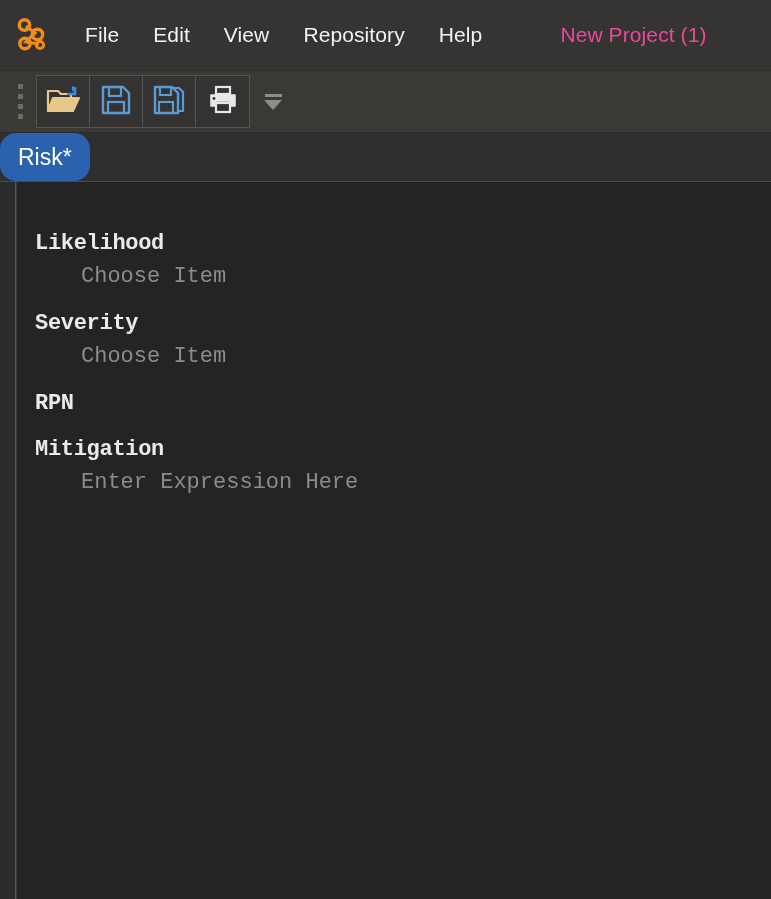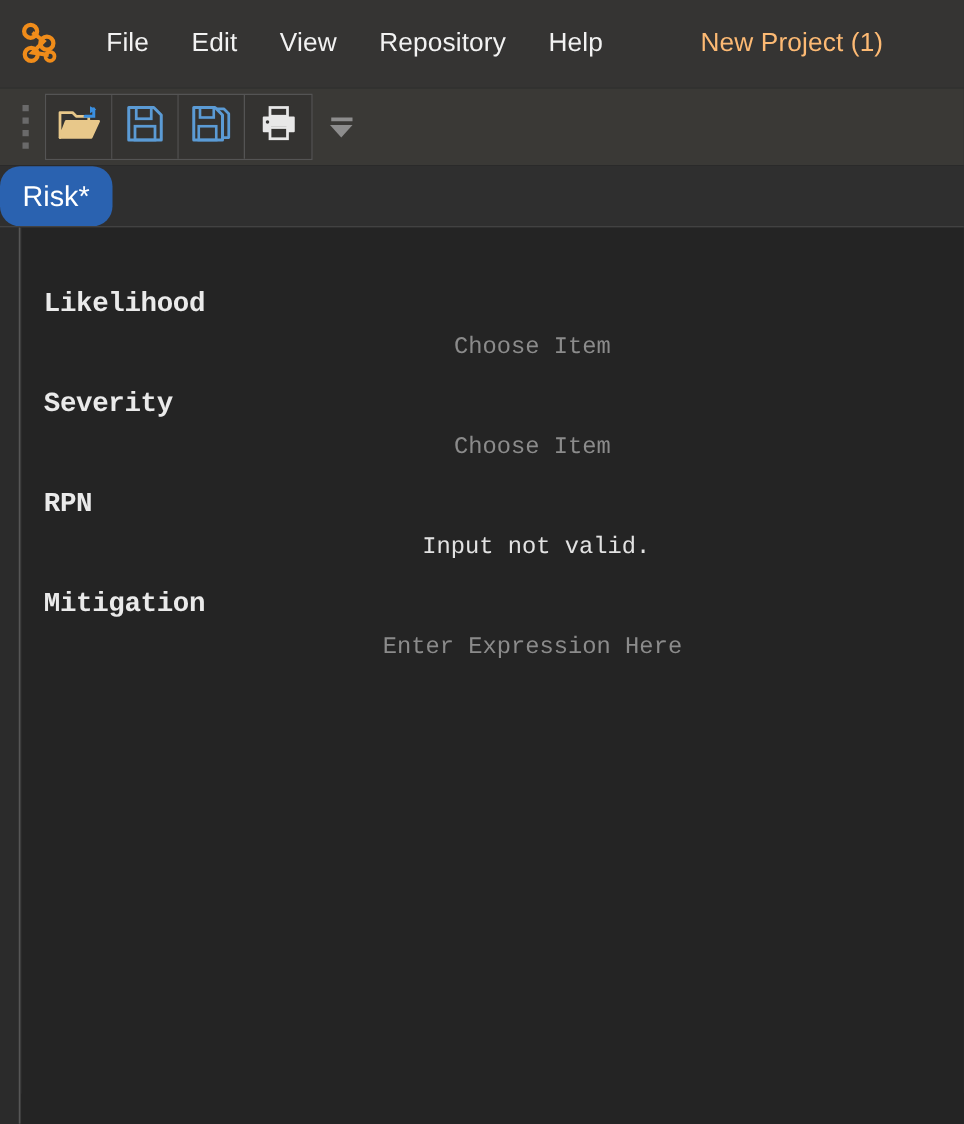--- a/index.html
+++ b/index.html
@@ -46,21 +46,21 @@
   }
   .menu-item {
     color: #f2f2f2;
     font-size: 21px;
     padding: 4px 17px;
     white-space: nowrap;
     cursor: default;
     letter-spacing: 0.1px;
   }
   .menu-item.dim {
-    color: #fdba74;
+    color: #ec4899;
     margin-left: 44px;
   }
 
   
   .toolbar {
     height: 62px;
     flex: 0 0 62px;
     background: #3a3936;
     display: flex;
     align-items: center;
@@ -192,24 +192,23 @@
   }
   .field { margin-bottom: 0; }
   .field-label {
     color: #eaeaea;
     font-size: 22px;
     font-weight: bold;
     line-height: 32px;
     letter-spacing: -0.3px;
   }
   .field-value {
-    font-size: 19px;
+    font-size: 22px;
     line-height: 34px;
     padding-left: 46px;
-    text-align: center;
   }
   .field-value.placeholder { color: #8b8b8b; }
   .field-value.value { color: #e2e2e2; padding-left: 52px; }
   .spacer-sm { height: 30px; }
   .spacer-xs { height: 14px; }
 
   
   .status-box {
     margin: 0;
     border: 2px solid #d8d8d8;
@@ -354,21 +353,20 @@
 
         <div class="field">
           <div class="mono field-label">Severity</div>
           <div class="mono field-value placeholder">Choose Item</div>
         </div>
 
         <div class="spacer-xs"></div>
 
         <div class="field">
           <div class="mono field-label">RPN</div>
-          <div class="mono field-value value">Input not valid.</div>
         </div>
 
         <div class="spacer-xs"></div>
 
         <div class="field">
           <div class="mono field-label">Mitigation</div>
           <div class="mono field-value placeholder">Enter Expression Here</div>
         </div>
 
       </div>

